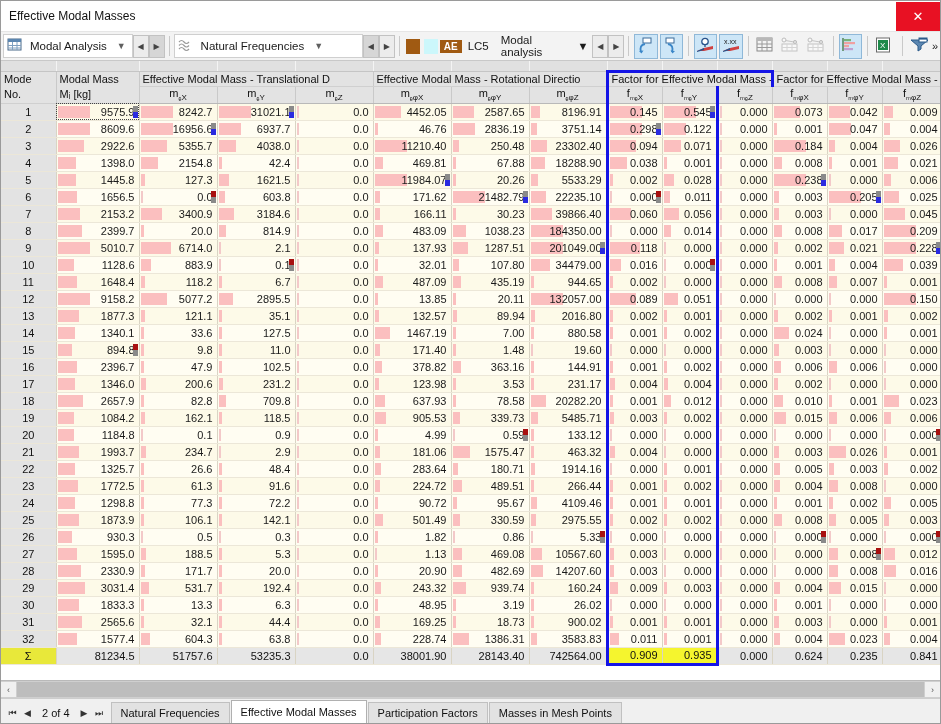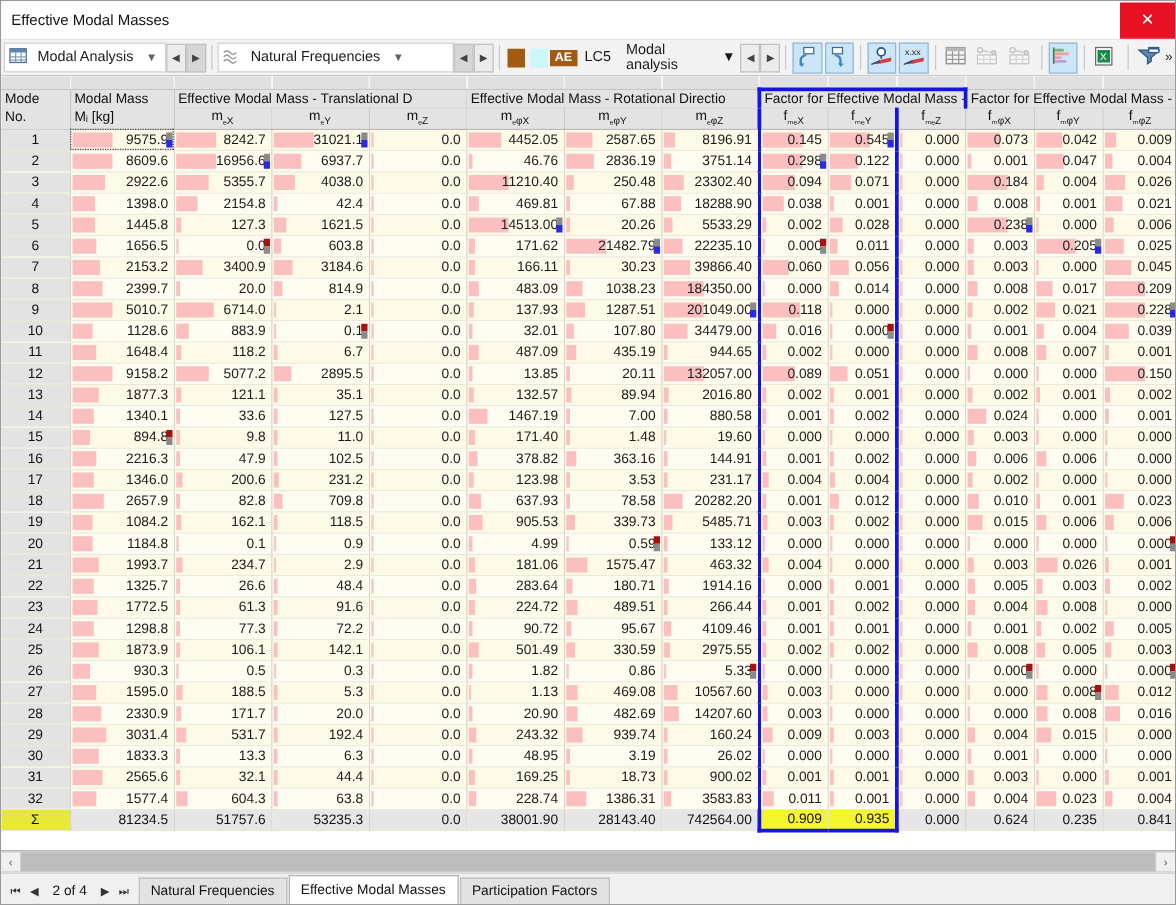--- a/index.html
+++ b/index.html
@@ -431,21 +431,21 @@
             <td class="num alt"><span class="bar" style="width: 8.80031px;"></span><span class="val">0.008</span></td>
             <td class="num alt"><span class="bar" style="width: 3.35247px;"></span><span class="val">0.001</span></td>
             <td class="num alt"><span class="bar" style="width: 14.5674px;"></span><span class="val">0.021</span></td>
           </tr>
           <tr>
             <td class="rownum">5</td>
             <td class="num"><span class="bar" style="width: 18.6511px;"></span><span class="val">1445.8</span></td>
             <td class="num"><span class="bar" style="width: 4.15897px;"></span><span class="val">127.3</span></td>
             <td class="num"><span class="bar" style="width: 10.9742px;"></span><span class="val">1621.5</span></td>
             <td class="num"><span class="bar tick" style="width: 2px;"></span><span class="val">0.0</span></td>
-            <td class="num"><span class="bar" style="width: 32.64px;"></span><span class="val">14513.00</span><span class="mk blue">
+            <td class="num"><span class="bar" style="width: 32.64px;"></span><span class="val">11984.07</span><span class="mk blue">
                 <i class="t"></i>
                 <i class="b"></i>
               </span></td>
             <td class="num"><span class="bar" style="width: 3px;"></span><span class="val">20.26</span></td>
             <td class="num"><span class="bar" style="width: 7.9631px;"></span><span class="val">5533.29</span></td>
             <td class="num" style="border-left: 3px solid rgb(20, 20, 230);"><span class="bar" style="width: 3.93231px;"></span><span class="val">0.002</span></td>
             <td class="num" style="border-right: 3px solid rgb(20, 20, 230);"><span class="bar" style="width: 10.8798px;"></span><span class="val">0.028</span></td>
             <td class="num"><span class="bar tick" style="width: 2px;"></span><span class="val">0.000</span></td>
             <td class="num"><span class="bar" style="width: 32.64px;"></span><span class="val">0.238</span><span class="mk blue">
                 <i class="t"></i>
@@ -636,21 +636,21 @@
             <td class="num"><span class="bar tick" style="width: 2px;"></span><span class="val">19.60</span></td>
             <td class="num" style="border-left: 3px solid rgb(20, 20, 230);"><span class="bar tick" style="width: 2px;"></span><span class="val">0.000</span></td>
             <td class="num" style="border-right: 3px solid rgb(20, 20, 230);"><span class="bar tick" style="width: 2px;"></span><span class="val">0.000</span></td>
             <td class="num"><span class="bar tick" style="width: 2px;"></span><span class="val">0.000</span></td>
             <td class="num"><span class="bar" style="width: 5.38906px;"></span><span class="val">0.003</span></td>
             <td class="num"><span class="bar tick" style="width: 2px;"></span><span class="val">0.000</span></td>
             <td class="num"><span class="bar tick" style="width: 2px;"></span><span class="val">0.000</span></td>
           </tr>
           <tr>
             <td class="rownum">16</td>
-            <td class="num alt"><span class="bar" style="width: 19.7032px;"></span><span class="val">2216.3</span></td>
+            <td class="num alt"><span class="bar" style="width: 19.7032px;"></span><span class="val">2396.7</span></td>
             <td class="num alt"><span class="bar" style="width: 3px;"></span><span class="val">47.9</span></td>
             <td class="num alt"><span class="bar" style="width: 3px;"></span><span class="val">102.5</span></td>
             <td class="num alt"><span class="bar tick" style="width: 2px;"></span><span class="val">0.0</span></td>
             <td class="num alt"><span class="bar" style="width: 7.75495px;"></span><span class="val">378.82</span></td>
             <td class="num alt"><span class="bar" style="width: 8.1901px;"></span><span class="val">363.16</span></td>
             <td class="num alt"><span class="bar" style="width: 3px;"></span><span class="val">144.91</span></td>
             <td class="num alt" style="border-left: 3px solid rgb(20, 20, 230);"><span class="bar" style="width: 3px;"></span><span class="val">0.001</span></td>
             <td class="num alt" style="border-right: 3px solid rgb(20, 20, 230);"><span class="bar" style="width: 3px;"></span><span class="val">0.002</span></td>
             <td class="num alt"><span class="bar tick" style="width: 2px;"></span><span class="val">0.000</span></td>
             <td class="num alt"><span class="bar" style="width: 7.62129px;"></span><span class="val">0.006</span></td>
@@ -962,14 +962,15 @@
     <div class="navgrp">
       <div class="navbtn">⏮</div>
       <div class="navbtn">◀</div>
       <div class="pageno">2 of 4</div>
       <div class="navbtn">▶</div>
       <div class="navbtn">⏭</div>
     </div>
     <div class="tab">Natural Frequencies</div>
     <div class="tab sel">Effective Modal Masses</div>
     <div class="tab">Participation Factors</div>
+    <div class="tab">Masses in Mesh Points</div>
   </div>
 </div>
 
 </body></html>

